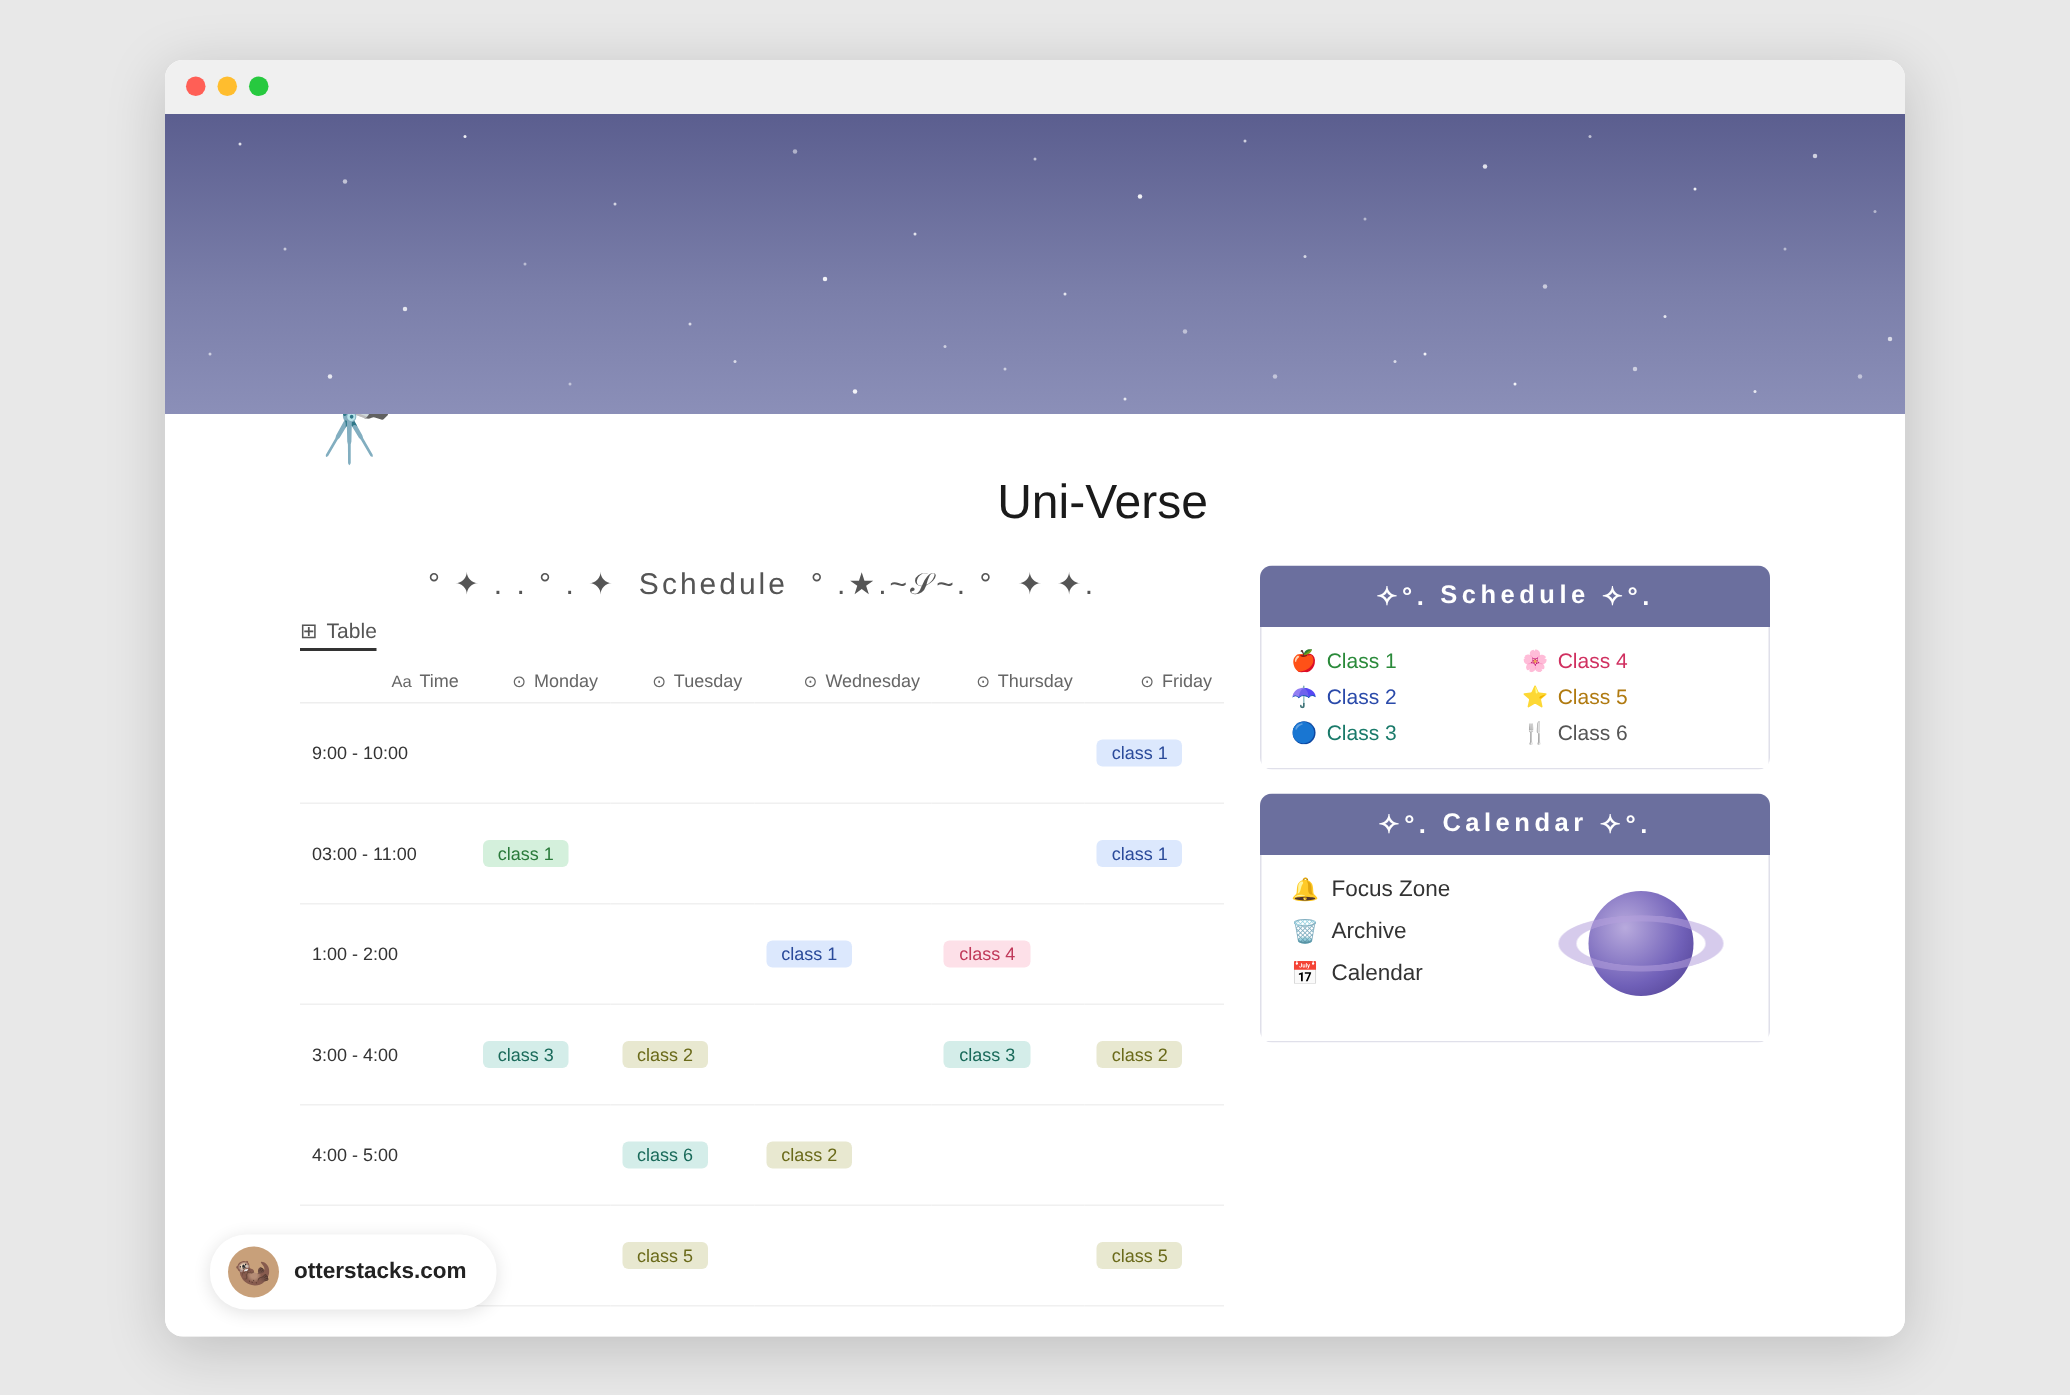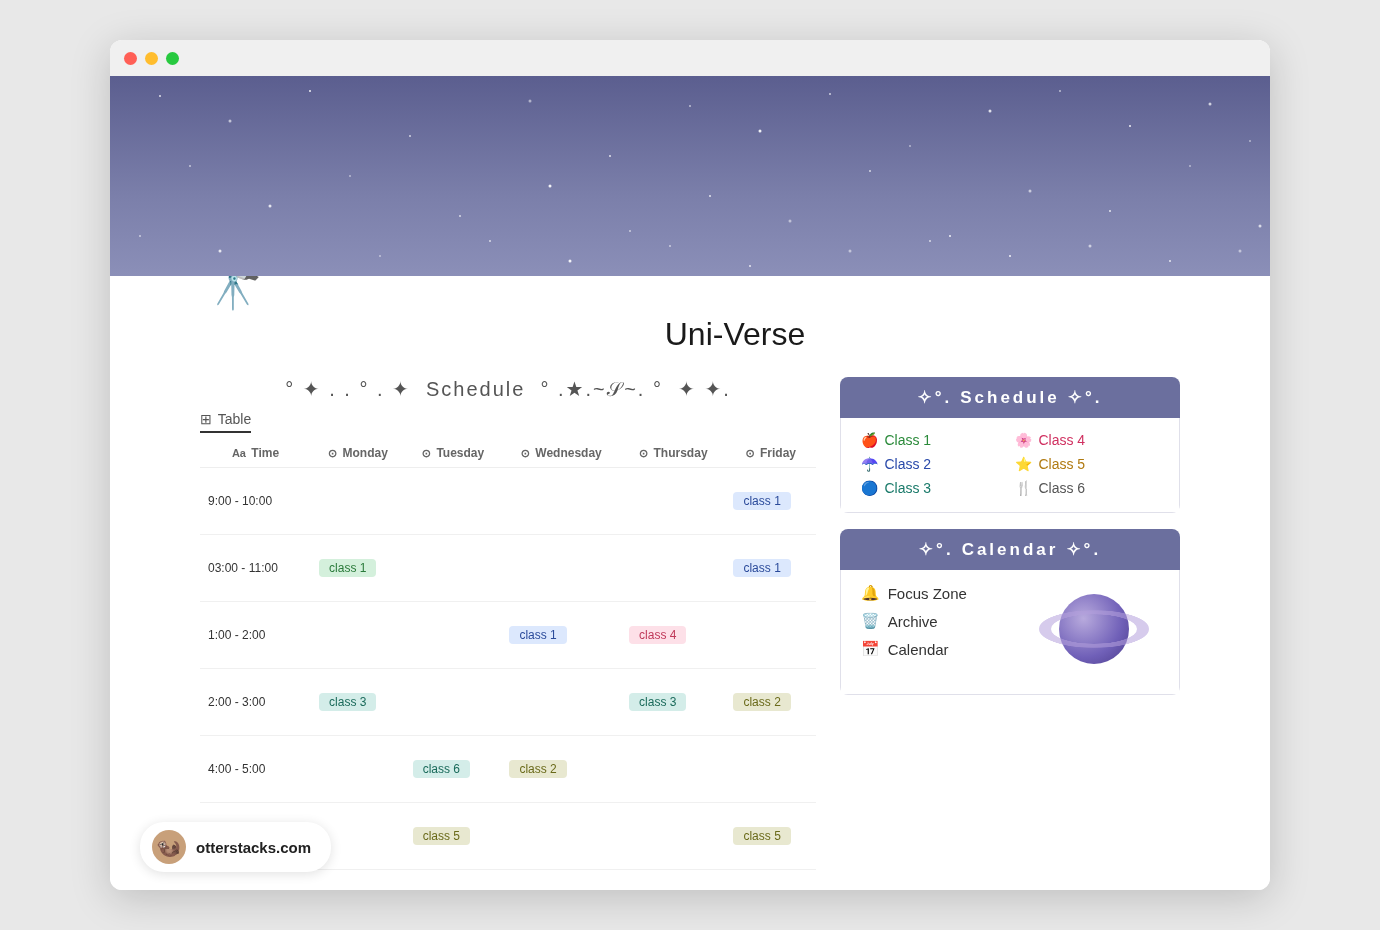--- a/index.html
+++ b/index.html
@@ -92,24 +92,24 @@
       border-bottom: 2px solid #333;
       padding-bottom: 4px;
       width: fit-content;
     }
     .schedule-table {
       width: 100%;
       border-collapse: collapse;
       font-size: 13px;
     }
     .schedule-table th {
-      text-align: center;
+      text-align: right;
       padding: 7px 8px;
       color: #666;
-      font-weight: 700;
+      font-weight: 400;
       font-size: 12px;
       border-bottom: 1px solid #eee;
     }
     .schedule-table td {
       padding: 24px 8px;
       border-bottom: 1px solid #f0f0f0;
       color: #333;
       vertical-align: middle;
       height: 32px;
     }
@@ -360,23 +360,23 @@
               </tr>
               <tr>
                 <td class="time-col">1:00 - 2:00</td>
                 <td></td>
                 <td></td>
                 <td><span class="class-badge badge-blue">class 1</span></td>
                 <td><span class="class-badge badge-pink">class 4</span></td>
                 <td></td>
               </tr>
               <tr>
-                <td class="time-col">2:00 - 3:00</td>
+                <td class="time-col">3:00 - 4:00</td>
                 <td><span class="class-badge badge-teal">class 3</span></td>
-                <td></td>
+                <td><span class="class-badge badge-olive">class 2</span></td>
                 <td></td>
                 <td><span class="class-badge badge-teal">class 3</span></td>
                 <td><span class="class-badge badge-olive">class 2</span></td>
               </tr>
               <tr>
                 <td class="time-col">4:00 - 5:00</td>
                 <td></td>
                 <td><span class="class-badge badge-teal">class 6</span></td>
                 <td><span class="class-badge badge-olive">class 2</span></td>
                 <td></td>

